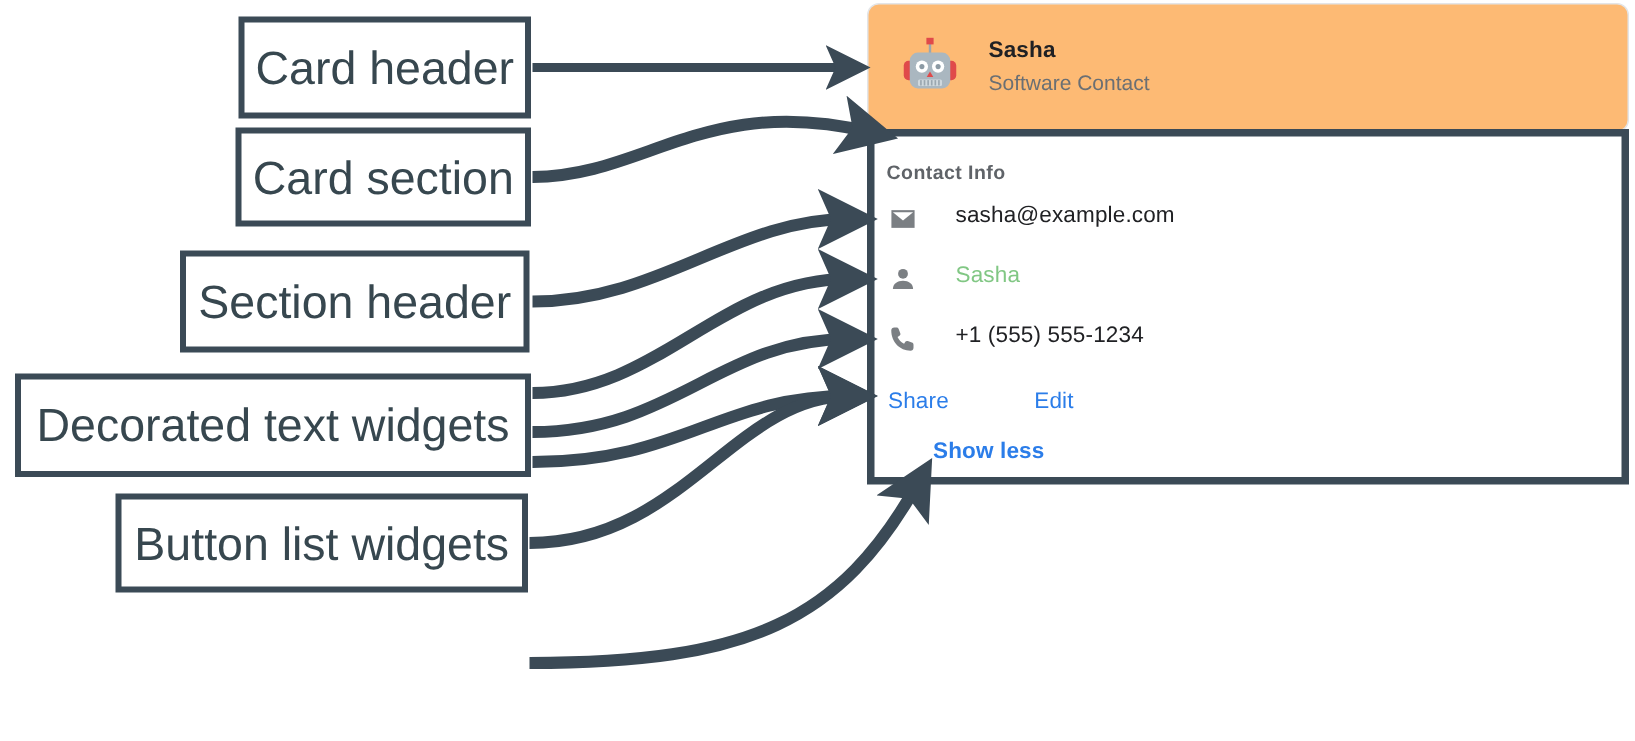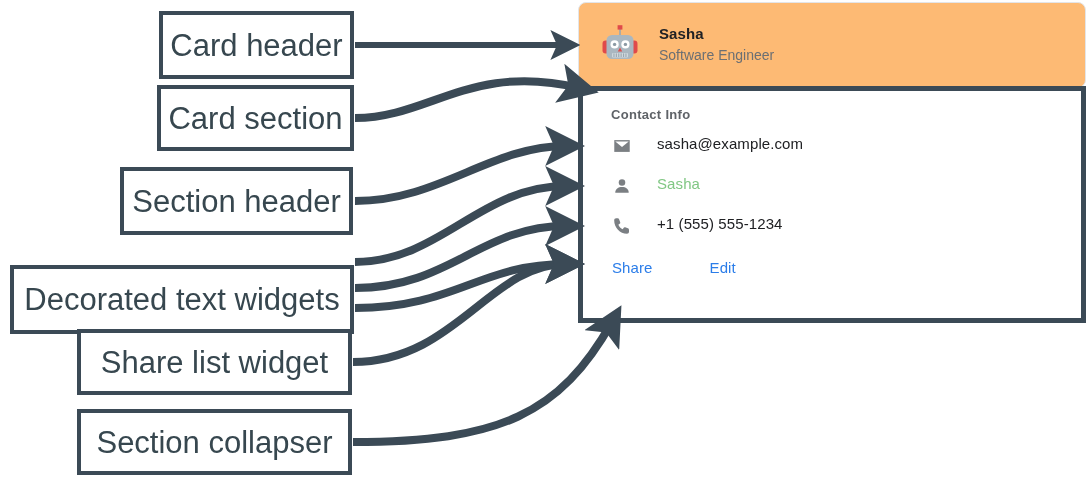--- a/index.html
+++ b/index.html
@@ -31,21 +31,21 @@
     font-family: "Liberation Sans", sans-serif;
     font-size: 31px;
     line-height: 1;
     letter-spacing: 0px;
     z-index: 30;
   }
 
   #callout-card-header   { left: 159px; top: 11px;  width: 195px; height: 68px; }
   #callout-card-section  { left: 157px; top: 85px;  width: 197px; height: 66px; }
   #callout-section-header{ left: 120px; top: 167px; width: 233px; height: 68px; }
-  #callout-decorated     { left: 10px;  top: 265px; width: 344px; height: 69px; }
+  #callout-decorated     { left: 10px;  top: 249px; width: 344px; height: 69px; }
   #callout-button-list   { left: 77px;  top: 329px; width: 275px; height: 66px; }
   #callout-collapser     { left: 77px;  top: 409px; width: 275px; height: 66px; }
 
   
   #arrows {
     position: absolute;
     left: 0; top: 0;
     width: 1090px;
     height: 494px;
     z-index: 20;
@@ -97,21 +97,21 @@
     left: 578px;
     top: 86px;
     width: 508px;
     height: 237px;
     box-sizing: border-box;
     border: 5px solid #3b4a56;
     background: #ffffff;
     z-index: 12;
   }
   #section-inner {
-    padding: 16px 0 0 28px;
+    padding: 16px 0 0 8px;
   }
   #section-header-text {
     font-size: 13px;
     font-weight: bold;
     color: #5f6368;
     letter-spacing: .3px;
     margin-bottom: 13px;
   }
   .text-row {
     display: flex;
@@ -193,24 +193,21 @@
   <div class="callout" id="callout-card-section">
     <span>Card section</span>
   </div>
   <div class="callout" id="callout-section-header">
     <span>Section header</span>
   </div>
   <div class="callout" id="callout-decorated">
     <span>Decorated text widgets</span>
   </div>
   <div class="callout" id="callout-button-list">
-    <span>Share list widget</span>
-  </div>
-  <div class="callout" id="callout-collapser">
-    <span>Section collapser</span>
+    <span>Button list widgets</span>
   </div>
 
   <div id="card">
     <div id="card-header">
       <span id="avatar">
         <svg viewBox="0 0 46 46" width="46" height="46">
 
           <rect x="22.2" y="6" width="1.6" height="8" fill="#9aa7b0"></rect>
           <rect x="20.6" y="3.2" width="4.8" height="4.4" fill="#e04a4a"></rect>
 
@@ -230,21 +227,21 @@
           <rect x="16.4" y="31.4" width="1.1" height="3.6" fill="#9aa7b0"></rect>
           <rect x="18.8" y="31.4" width="1.1" height="3.6" fill="#9aa7b0"></rect>
           <rect x="21.2" y="31.4" width="1.1" height="3.6" fill="#9aa7b0"></rect>
           <rect x="23.6" y="31.4" width="1.1" height="3.6" fill="#9aa7b0"></rect>
           <rect x="26.0" y="31.4" width="1.1" height="3.6" fill="#9aa7b0"></rect>
           <rect x="28.4" y="31.4" width="1.1" height="3.6" fill="#9aa7b0"></rect>
         </svg>
       </span>
       <span class="header-texts">
         <span id="card-title">Sasha</span>
-        <span id="card-subtitle">Software Engineer</span>
+        <span id="card-subtitle">Software Contact</span>
       </span>
     </div>
   </div>
 
   <div id="card-section">
     <div id="section-inner">
 
       <div id="section-header-text">Contact Info</div>
 
       <div class="text-row">
@@ -274,17 +271,20 @@
           </svg>
         </span>
         <span class="row-value">+1 (555) 555-1234</span>
       </div>
 
       <div id="button-list">
         <button class="link-button" id="btn-share">Share</button>
         <button class="link-button" id="btn-edit">Edit</button>
       </div>
 
+      <div id="collapser">
+        <button class="link-button">Show less</button>
+      </div>
 
     </div>
   </div>
 
 </div>
 
 </body></html>

